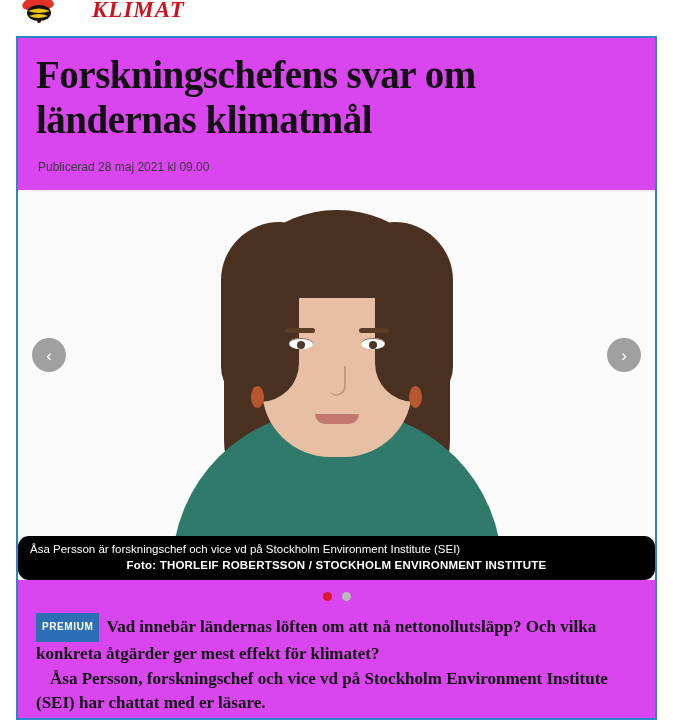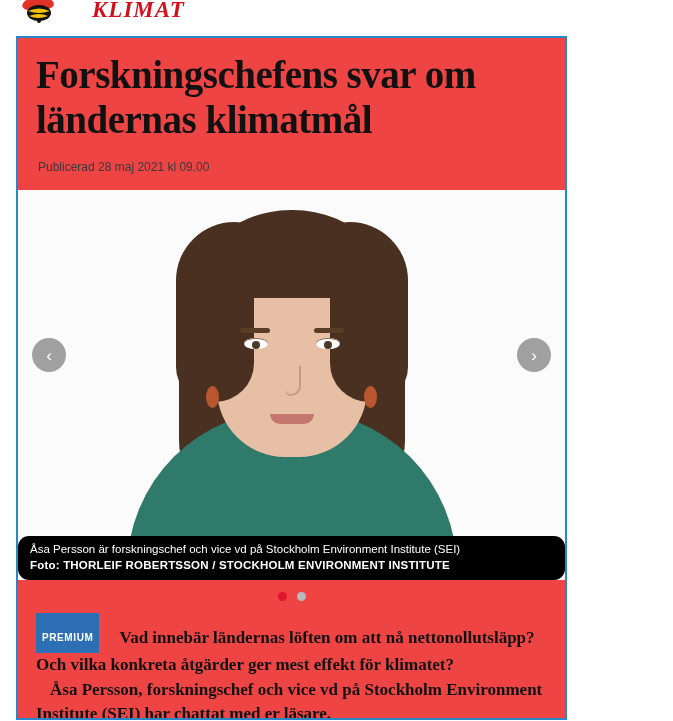--- a/index.html
+++ b/index.html
@@ -39,25 +39,25 @@
     font-size: 23px;
     letter-spacing: 1px;
     color: #d40f1c;
   }
 
   
   .article {
     position: absolute;
     left: 16px;
     top: 36px;
-    width: 551px;
+    width: 641px;
     height: 684px;
     border: 2px solid #2986c8;
     box-sizing: border-box;
-    background: #ef4444;
+    background: #d946ef;
     overflow: hidden;
   }
 
   .headline {
     font-family: "Liberation Serif", serif;
     font-weight: bold;
     font-size: 39px;
     line-height: 45px;
     color: #111111;
     margin: 14px 18px 0 18px;
@@ -233,21 +233,21 @@
     bottom: 0;
     background: #000000;
     color: #ffffff;
     padding: 5px 12px 7px 12px;
     box-sizing: border-box;
     font-size: 11.5px;
     line-height: 16px;
     border-radius: 11px;
   }
   .caption .credit {
-    text-align: left;
+    text-align: center;
     font-weight: bold;
     letter-spacing: 0.2px;
   }
 
   
   .dots {
     display: flex;
     justify-content: center;
     gap: 10px;
     padding: 12px 0 10px 0;
@@ -270,23 +270,23 @@
     margin: 2px 16px 0 18px;
   }
   .premium {
     display: inline-block;
     background: #2c6fb5;
     color: #ffffff;
     font-family: "Liberation Sans", sans-serif;
     font-size: 10px;
     font-weight: bold;
     letter-spacing: 0.6px;
-    padding: 13px 6px 3px 6px;
+    padding: 2px 6px 3px 6px;
     vertical-align: 2px;
-    margin-right: 20px;
+    margin-right: 7px;
   }
   .lead p { margin: 0; }
   .lead p.indent { text-indent: 14px; margin-top: 1px; }
 </style>
 </head>
 <body>
 
 <div class="topbar">
   <div class="logo-mark">
     <svg width="44" height="26" viewBox="0 0 44 26" xmlns="http://www.w3.org/2000/svg">

